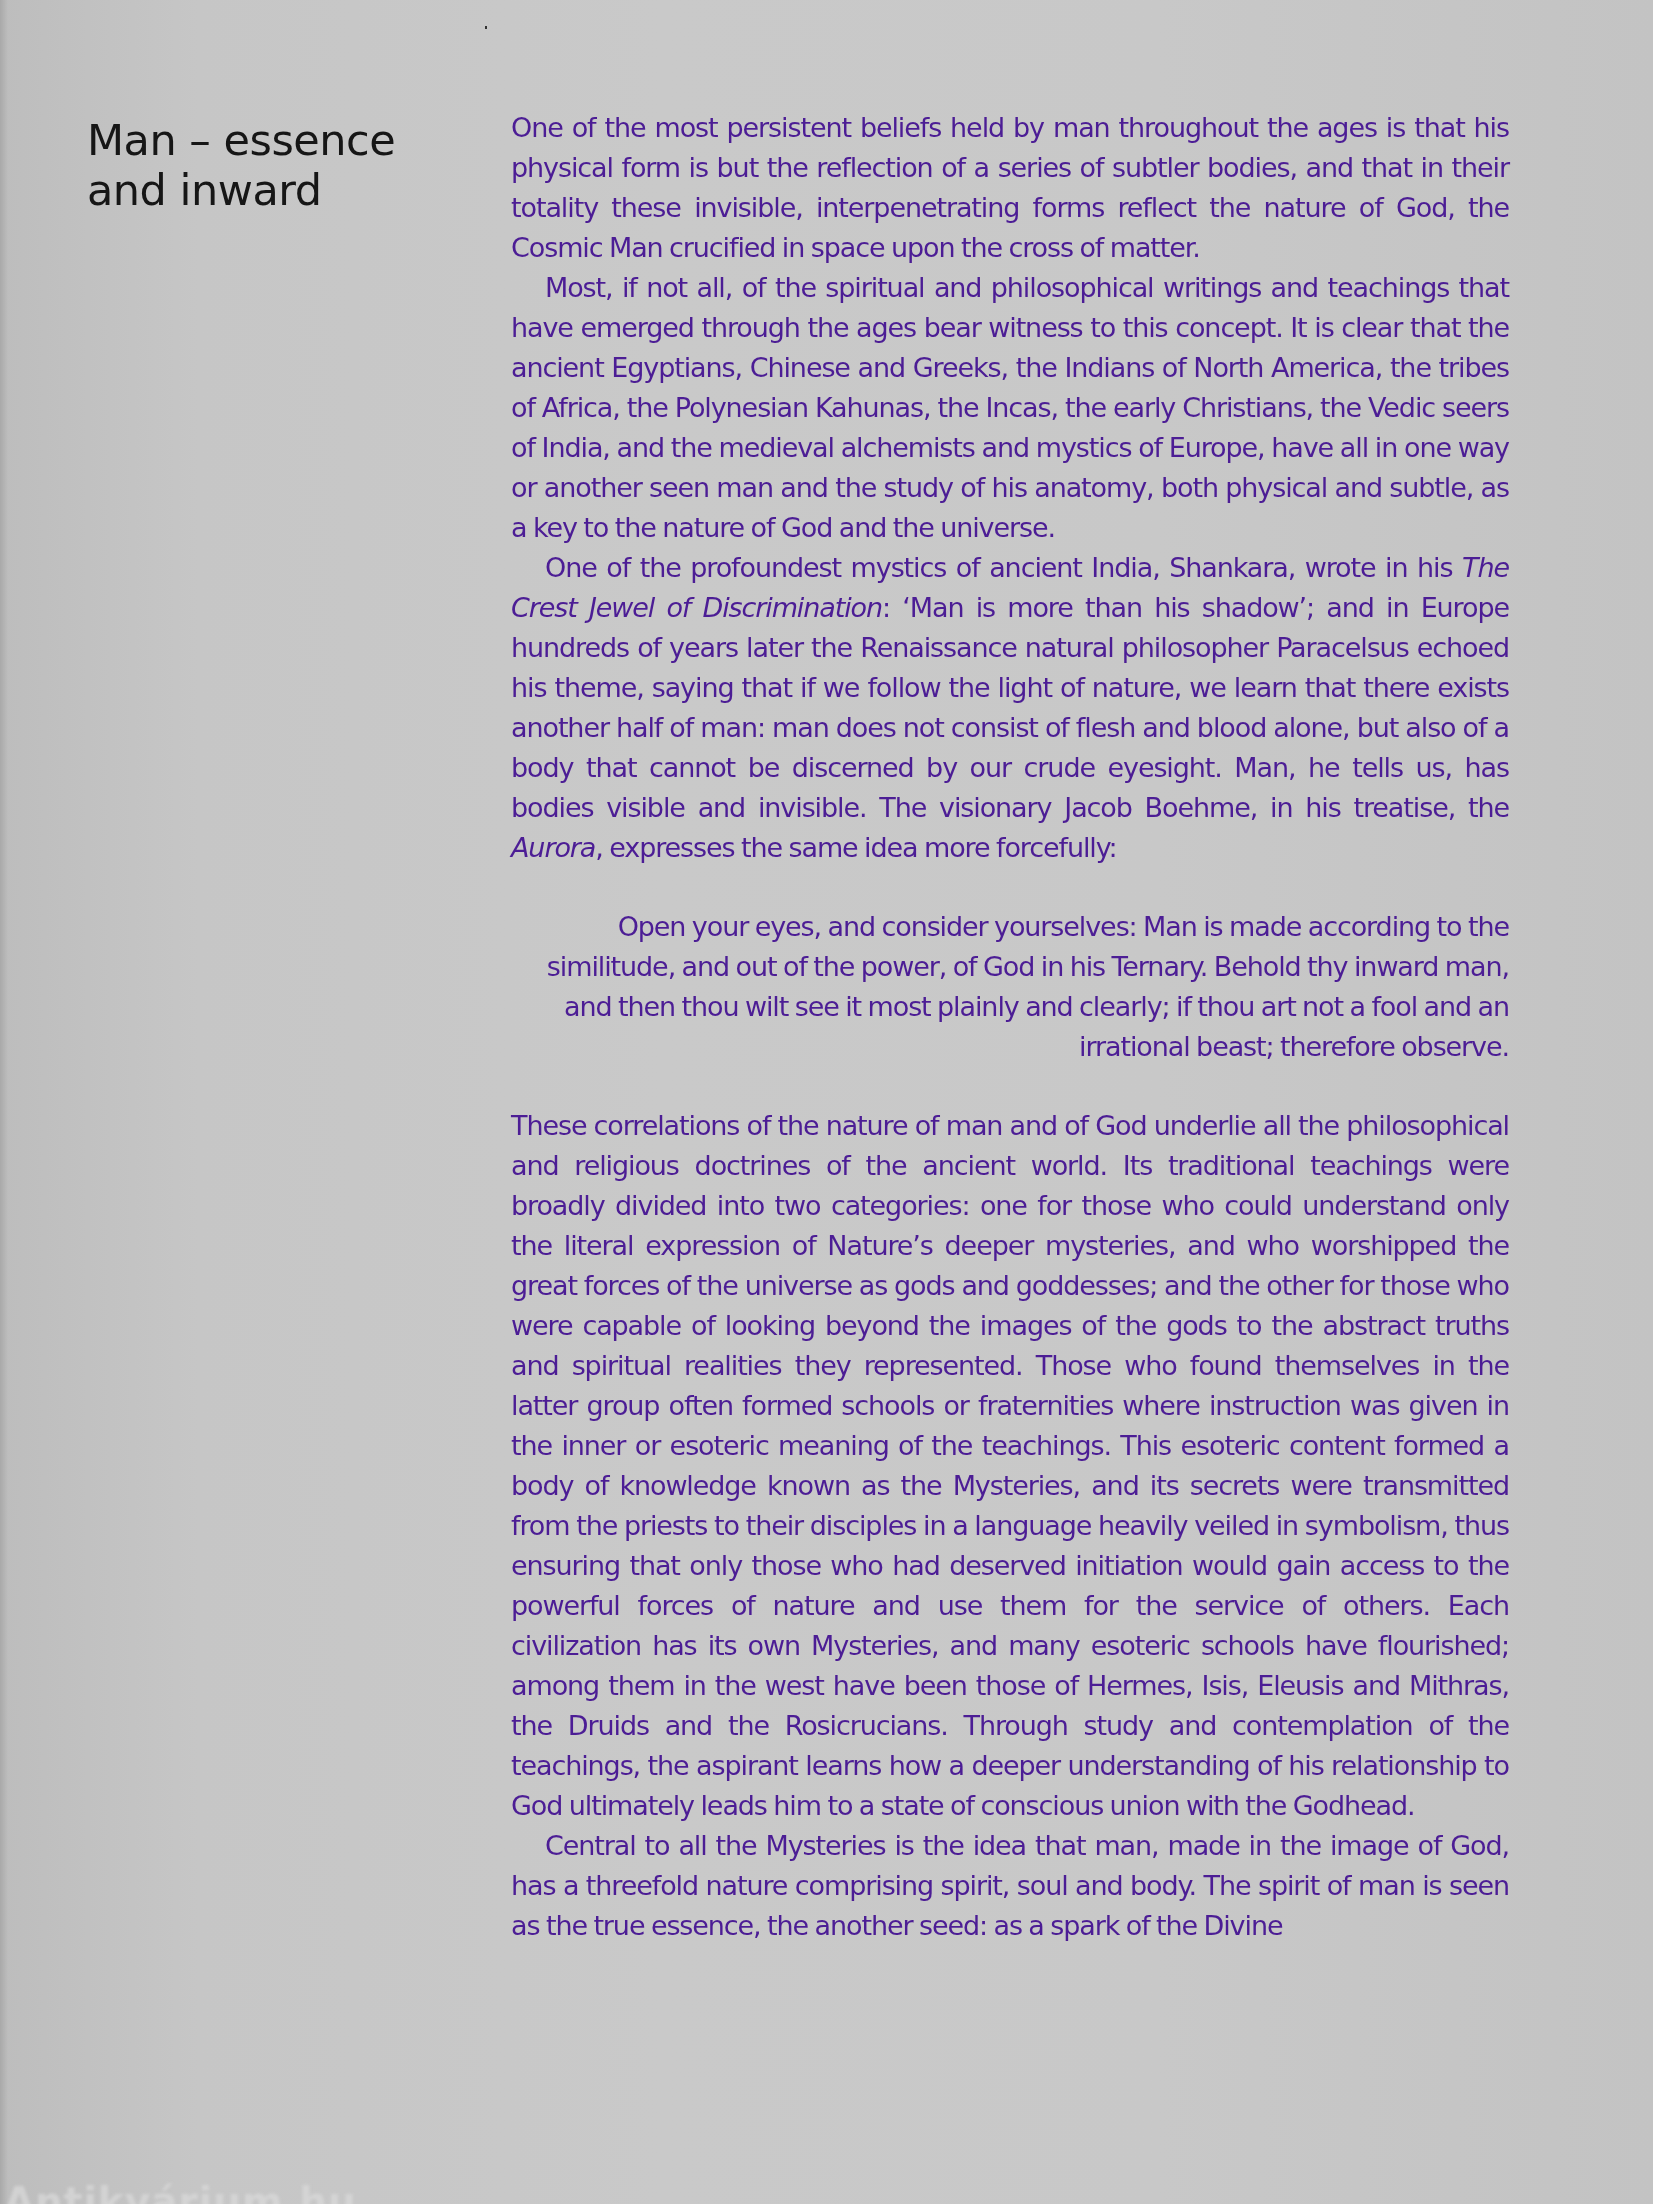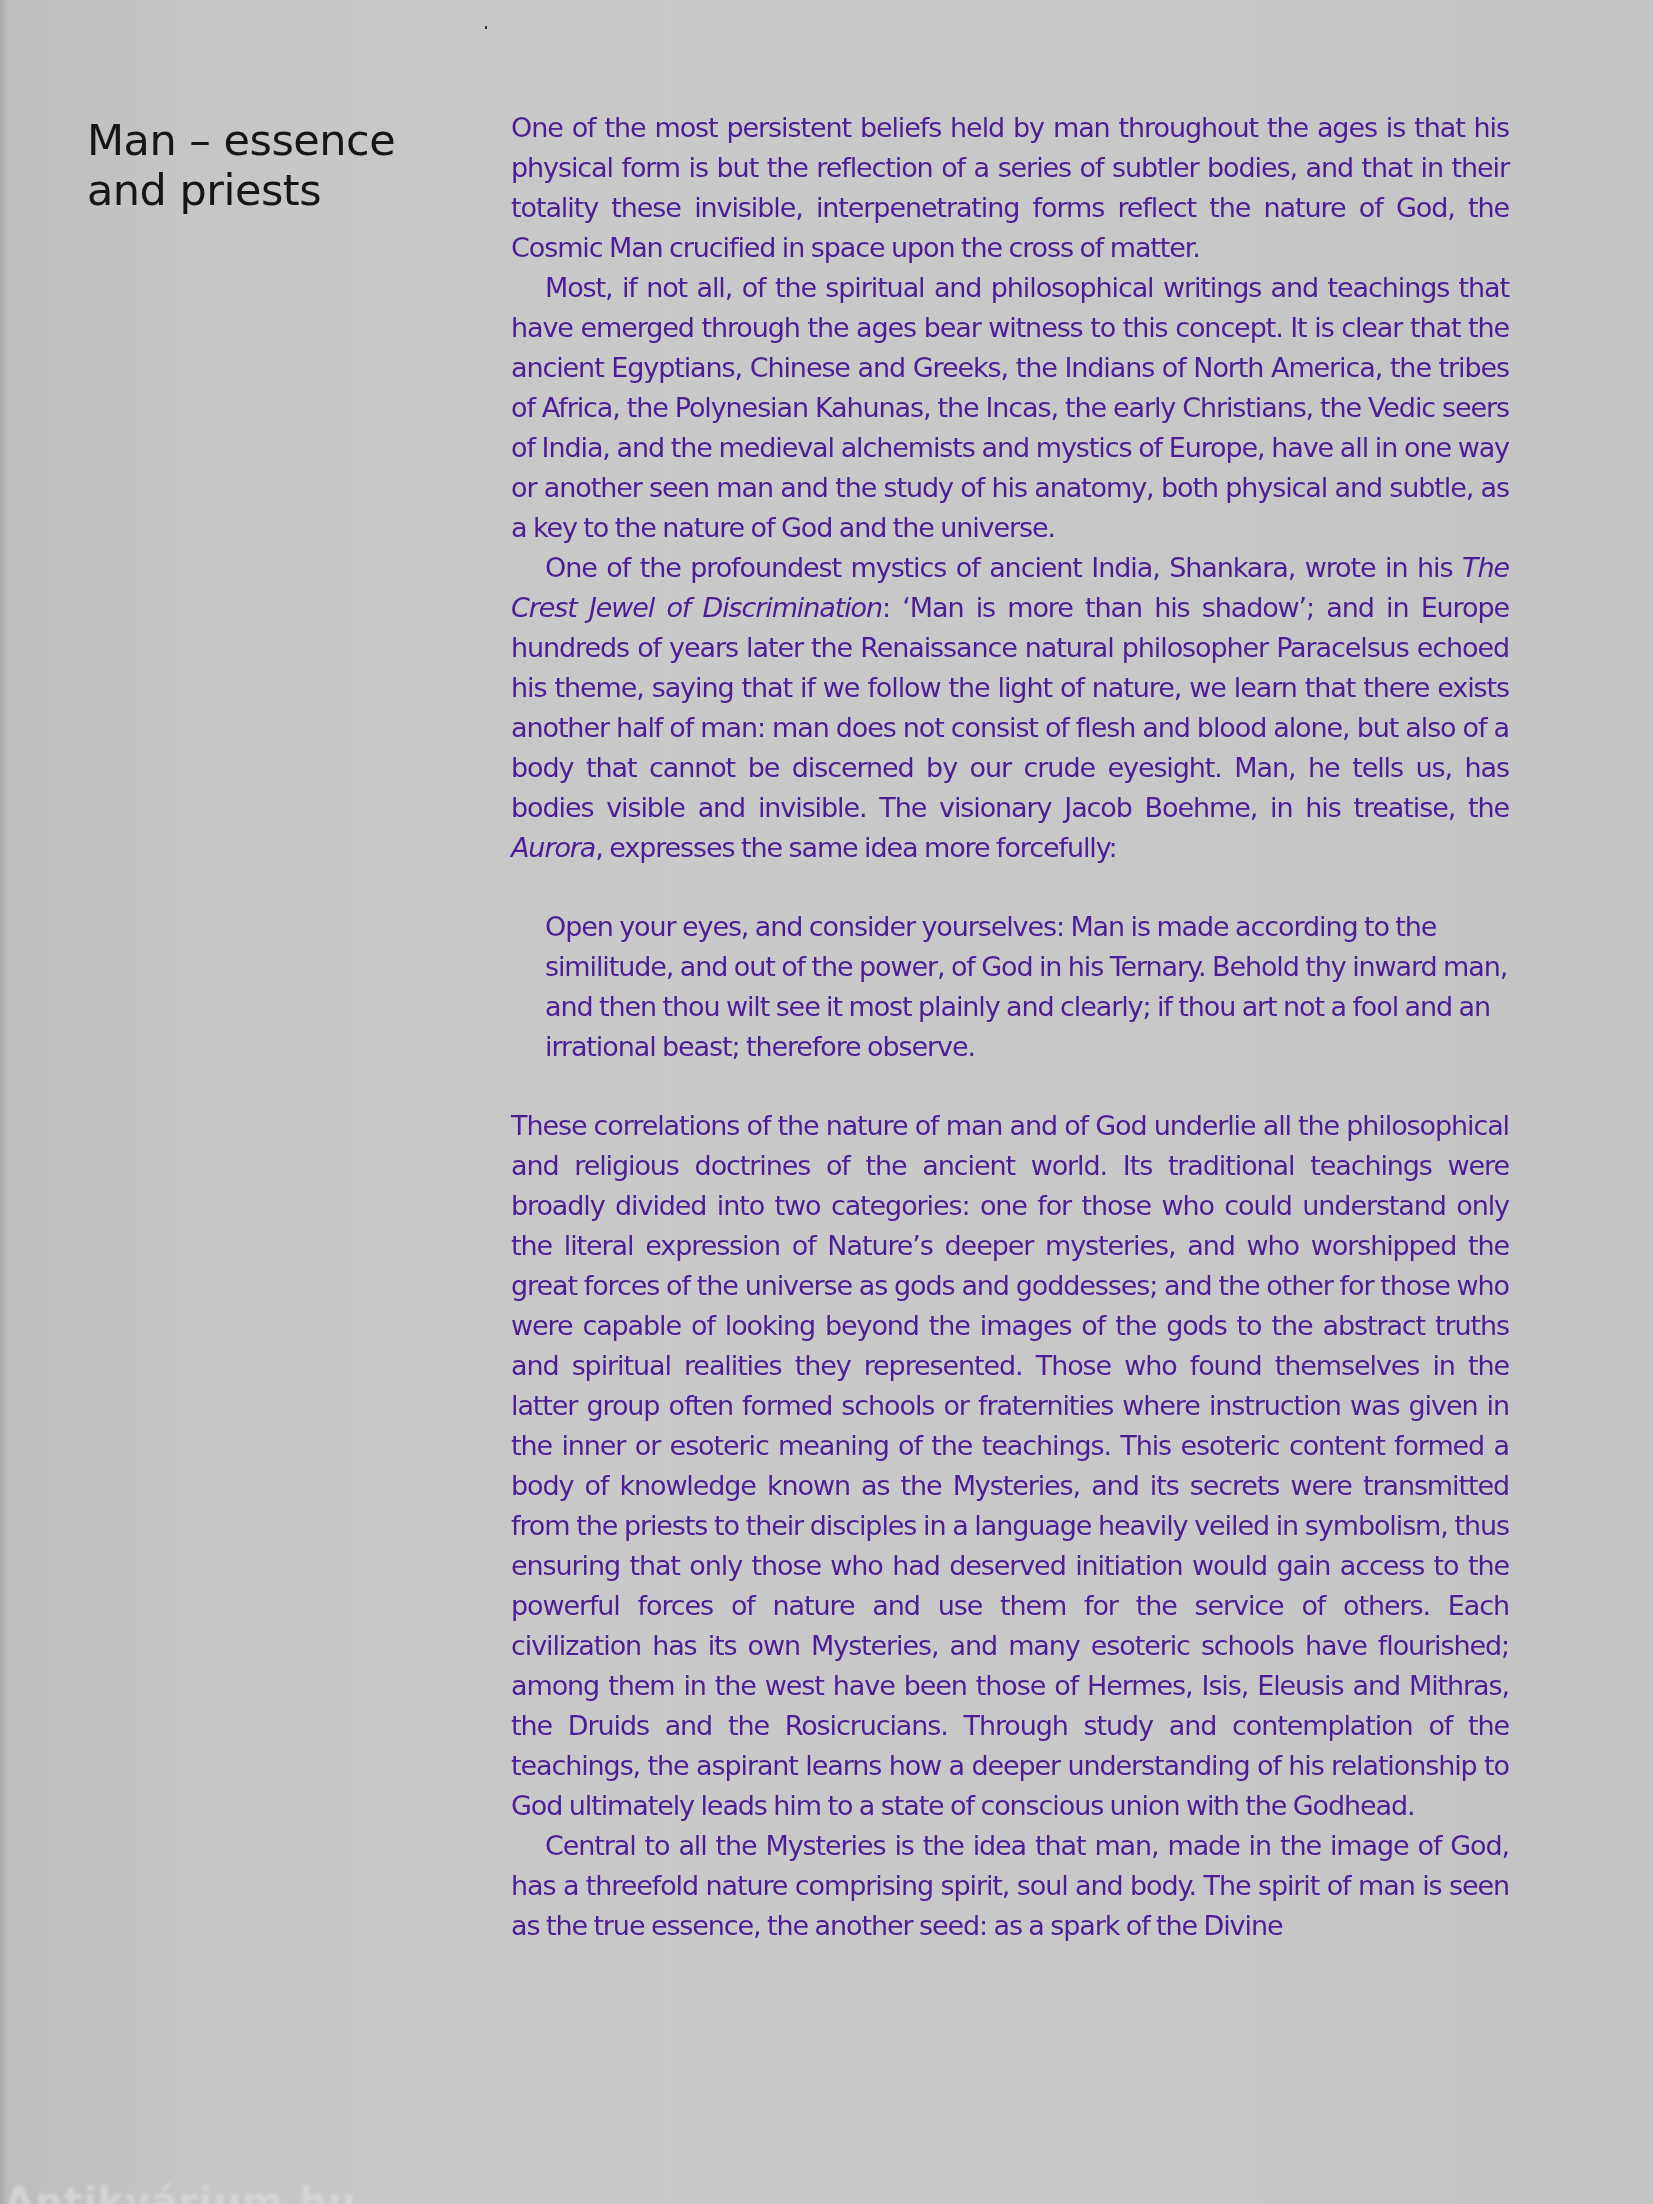--- a/index.html
+++ b/index.html
@@ -54,21 +54,21 @@
       word-spacing: -1px;
     }
     .para {
       margin: 0;
       text-align: justify;
     }
     .para.indent { text-indent: 34px; }
     .para.first { text-indent: 0; }
     .quote {
       margin: 39px 0 39px 34px;
-      text-align: left;
+      text-align: right;
     }
     em { font-style: italic; }
     .watermark {
       position: absolute;
       left: 3.9px;
       top: 2179px;
       font-family: "DejaVu Sans", sans-serif;
       font-weight: bold;
       font-size: 39px;
       color: #d9d9d9;
@@ -84,21 +84,21 @@
   </style>
 </head>
 <body>
 
 <div class="page">
   <div class="edge-shadow"></div>
   <div class="speck" style="left:485px; top:26px;"></div>
 
   <h1 class="title">
     <span>Man – essence</span>
-    <span>and priests</span>
+    <span>and inward</span>
   </h1>
 
   <div class="body-col">
     <p class="para first">One of the most persistent beliefs held by man throughout the ages is that his physical form is but the reflection of a series of subtler bodies, and that in their totality these invisible, interpenetrating forms reflect the nature of God, the Cosmic Man crucified in space upon the cross of matter.</p>
     <p class="para indent">Most, if not all, of the spiritual and philosophical writings and teachings that have emerged through the ages bear witness to this concept. It is clear that the ancient Egyptians, Chinese and Greeks, the Indians of North America, the tribes of Africa, the Polynesian Kahunas, the Incas, the early Christians, the Vedic seers of India, and the medieval alchemists and mystics of Europe, have all in one way or another seen man and the study of his anatomy, both physical and subtle, as a key to the nature of God and the universe.</p>
     <p class="para indent"><span>One of the profoundest mystics of ancient India, Shankara, wrote in his </span><em>The Crest Jewel of Discrimination</em><span>: ‘Man is more than his shadow’; and in Europe hundreds of years later the Renaissance natural philosopher Paracelsus echoed his theme, saying that if we follow the light of nature, we learn that there exists another half of man: man does not consist of flesh and blood alone, but also of a body that cannot be discerned by our crude eyesight. Man, he tells us, has bodies visible and invisible. The visionary Jacob Boehme, in his treatise, the </span><em>Aurora</em><span>, expresses the same idea more forcefully:</span></p>
 
     <p class="quote">Open your eyes, and consider yourselves: Man is made according to the similitude, and out of the power, of God in his Ternary. Behold thy inward man, and then thou wilt see it most plainly and clearly; if thou art not a fool and an irrational beast; therefore observe.</p>
 
     <p class="para first">These correlations of the nature of man and of God underlie all the philosophical and religious doctrines of the ancient world. Its traditional teachings were broadly divided into two categories: one for those who could understand only the literal expression of Nature’s deeper mysteries, and who worshipped the great forces of the universe as gods and goddesses; and the other for those who were capable of looking beyond the images of the gods to the abstract truths and spiritual realities they represented. Those who found themselves in the latter group often formed schools or fraternities where instruction was given in the inner or esoteric meaning of the teachings. This esoteric content formed a body of knowledge known as the Mysteries, and its secrets were transmitted from the priests to their disciples in a language heavily veiled in symbolism, thus ensuring that only those who had deserved initiation would gain access to the powerful forces of nature and use them for the service of others. Each civilization has its own Mysteries, and many esoteric schools have flourished; among them in the west have been those of Hermes, Isis, Eleusis and Mithras, the Druids and the Rosicrucians. Through study and contemplation of the teachings, the aspirant learns how a deeper understanding of his relationship to God ultimately leads him to a state of conscious union with the Godhead.</p>

